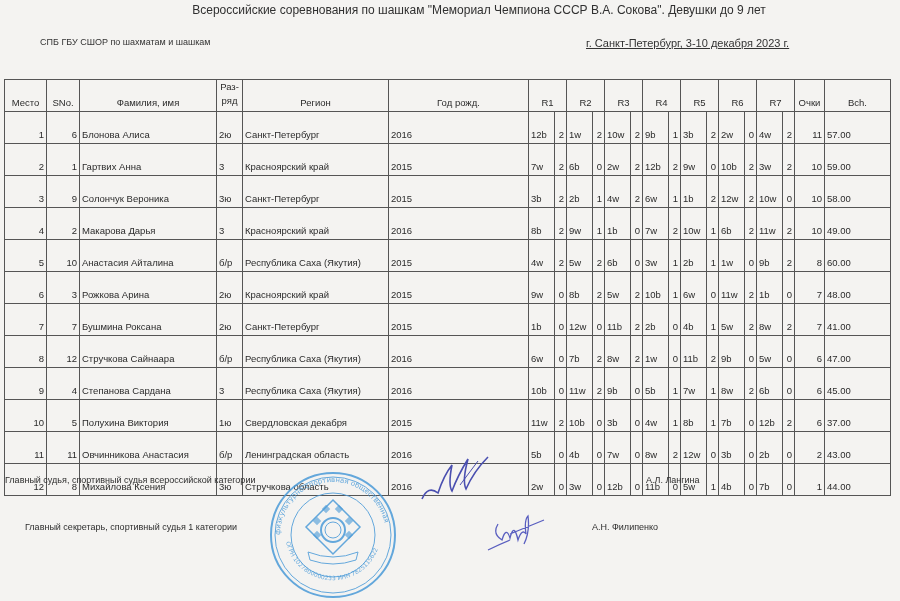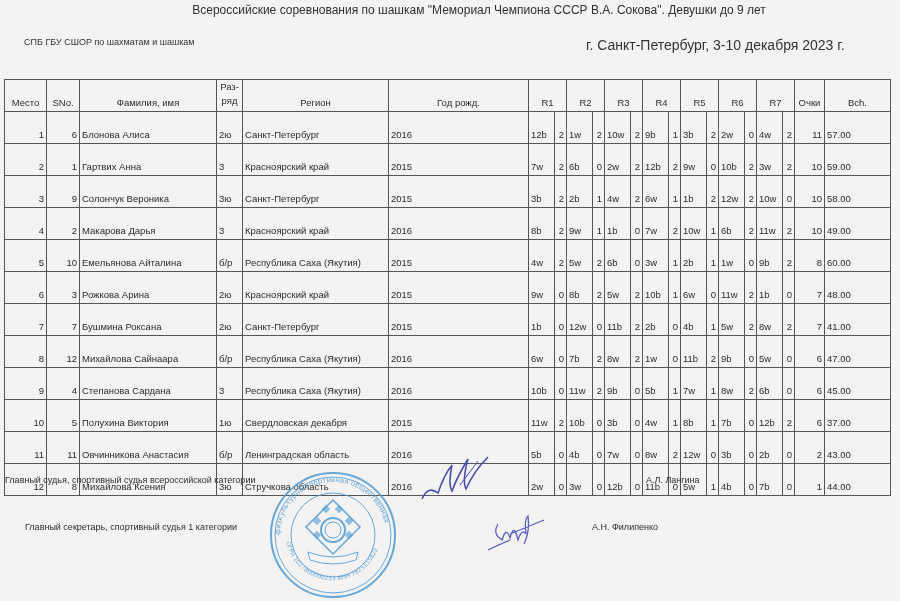--- a/index.html
+++ b/index.html
@@ -4,22 +4,22 @@
 <style>
   html, body { margin: 0; padding: 0; }
   body {
     width: 900px; height: 601px; overflow: hidden; position: relative;
     background: #f4f3f1;
     font-family: "Liberation Sans", "DejaVu Sans", sans-serif;
     color: #2a2a2a;
   }
   .abs { position: absolute; }
   .title { left: 0; width: 900px; top: 3px; text-align: center; font-size: 12px; color: #303030; padding-left: 29px; }
-  .org { left: 24px; top: 37px; font-size: 9px; color: #333; }
-  .place { left: 586px; top: 37px; font-size: 14px; color: #333; }
+  .org { left: 40px; top: 37px; font-size: 9px; color: #333; }
+  .place { left: 586px; top: 37px; font-size: 11px; color: #333; text-decoration: underline; }
 
   table.grid {
     position: absolute; left: 4px; top: 79px;
     border-collapse: collapse; table-layout: fixed;
     font-size: 9.5px; color: #2b2b2b;
   }
   table.grid td, table.grid th {
     border: 1px solid #555; padding: 0 2px;
     height: 28px; vertical-align: bottom; padding-bottom: 3px;
     white-space: nowrap; overflow: hidden; font-weight: normal;
@@ -178,21 +178,21 @@
         <td class="l">6b</td>
         <td class="r">2</td>
         <td class="l">11w</td>
         <td class="r">2</td>
         <td class="r">10</td>
         <td class="l">49.00</td>
       </tr>
       <tr>
         <td class="r">5</td>
         <td class="r">10</td>
-        <td class="l">Емельянова Айталина</td>
+        <td class="l">Анастасия Айталина</td>
         <td class="l">б/р</td>
         <td class="l">Республика Саха (Якутия)</td>
         <td class="l">2015</td>
         <td class="l">4w</td>
         <td class="r">2</td>
         <td class="l">5w</td>
         <td class="r">2</td>
         <td class="l">6b</td>
         <td class="r">0</td>
         <td class="l">3w</td>
@@ -250,21 +250,21 @@
         <td class="l">5w</td>
         <td class="r">2</td>
         <td class="l">8w</td>
         <td class="r">2</td>
         <td class="r">7</td>
         <td class="l">41.00</td>
       </tr>
       <tr>
         <td class="r">8</td>
         <td class="r">12</td>
-        <td class="l">Михайлова Сайнаара</td>
+        <td class="l">Стручкова Сайнаара</td>
         <td class="l">б/р</td>
         <td class="l">Республика Саха (Якутия)</td>
         <td class="l">2016</td>
         <td class="l">6w</td>
         <td class="r">0</td>
         <td class="l">7b</td>
         <td class="r">2</td>
         <td class="l">8w</td>
         <td class="r">2</td>
         <td class="l">1w</td>

